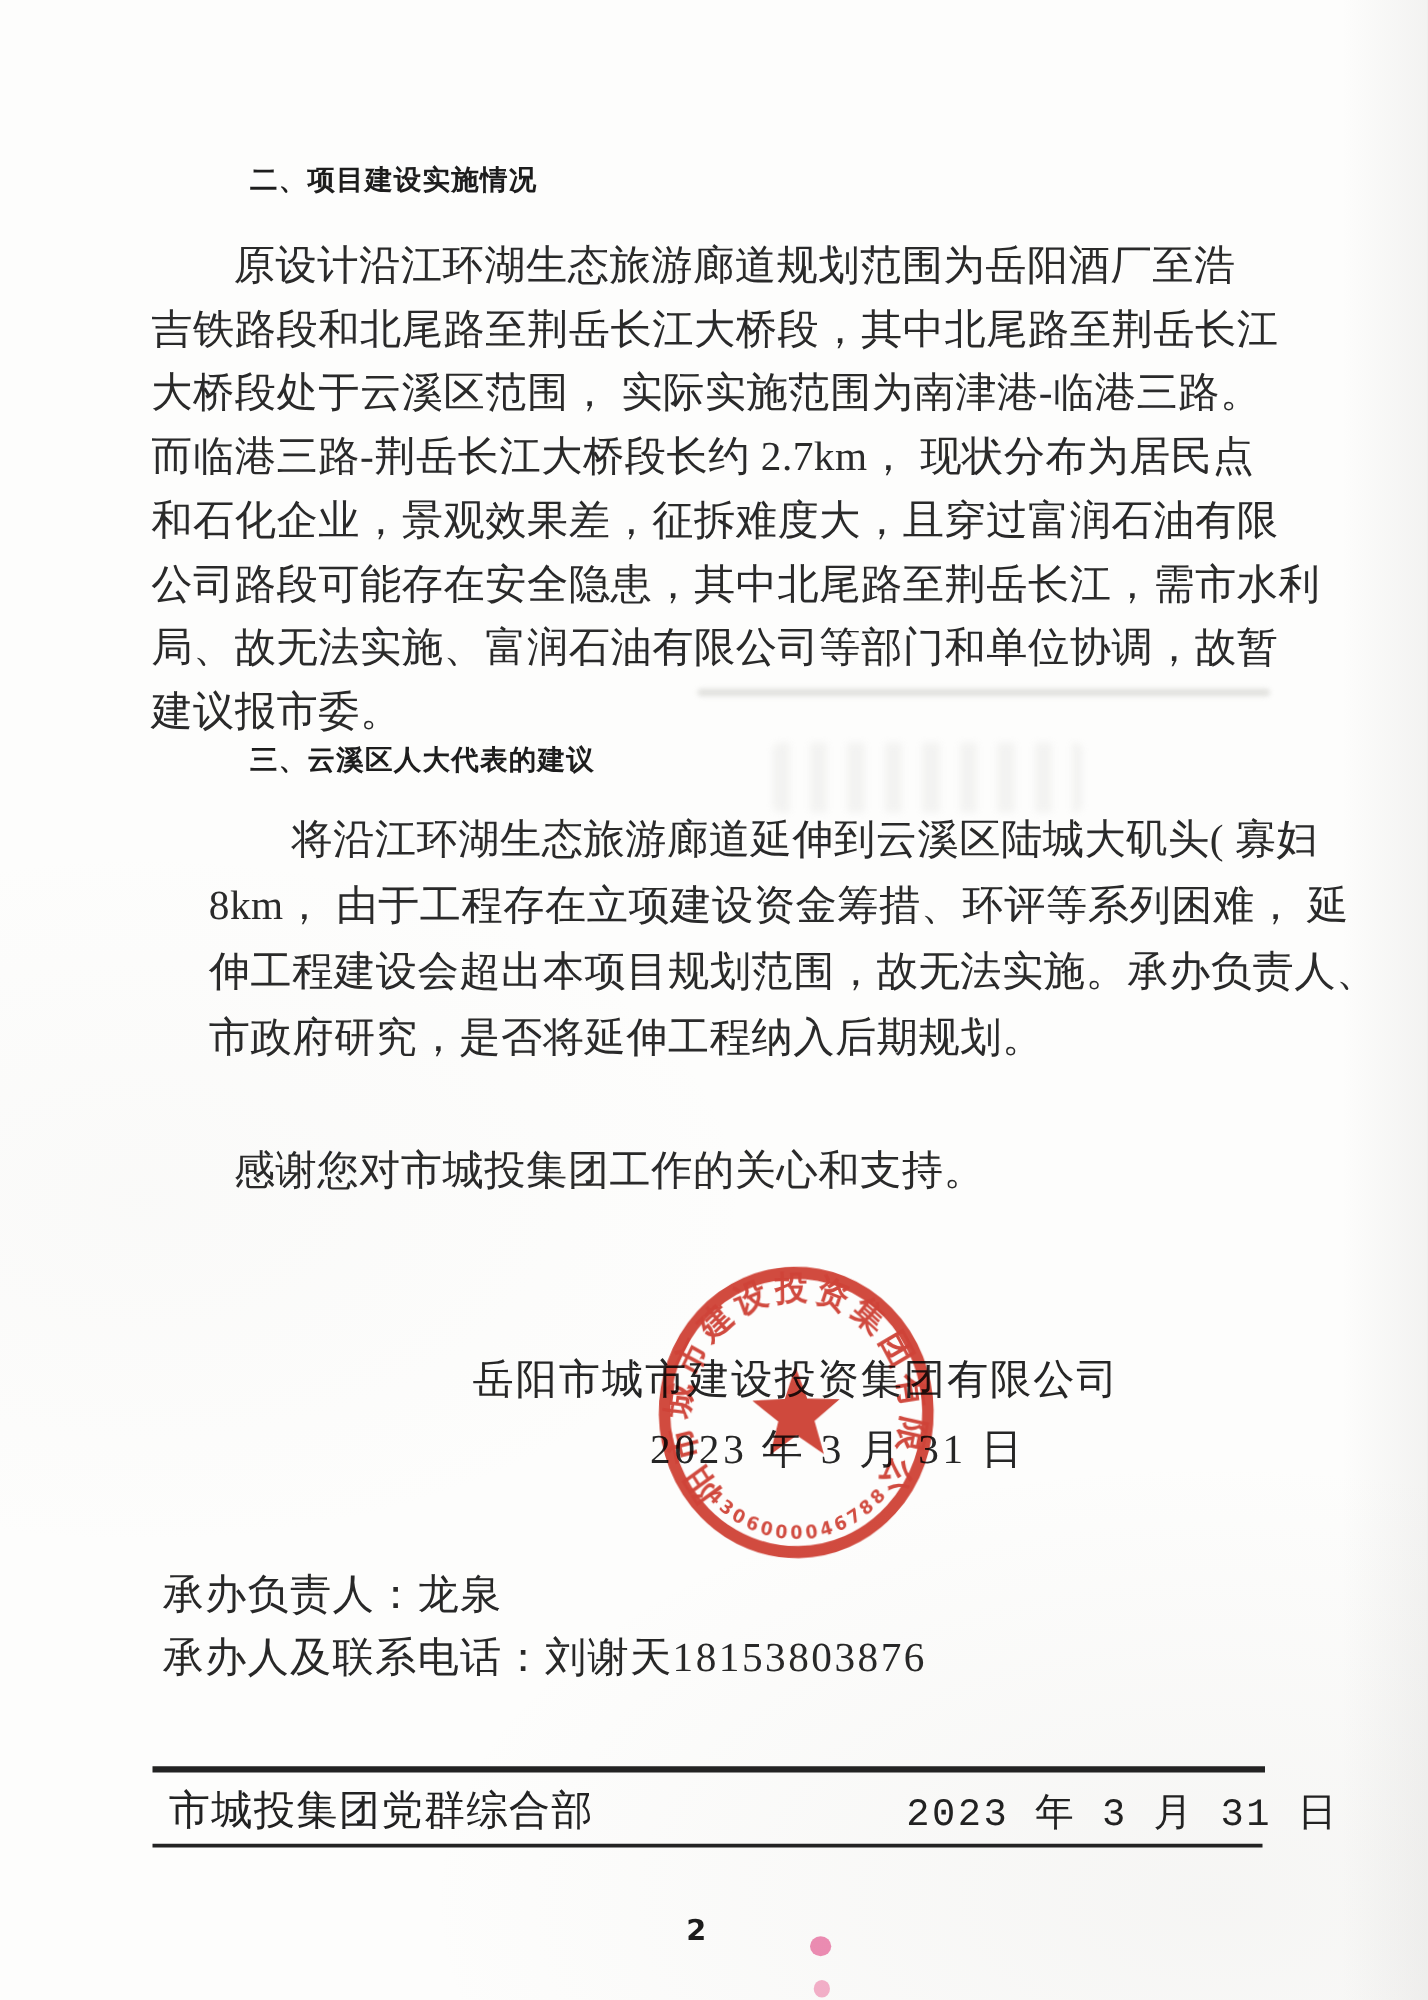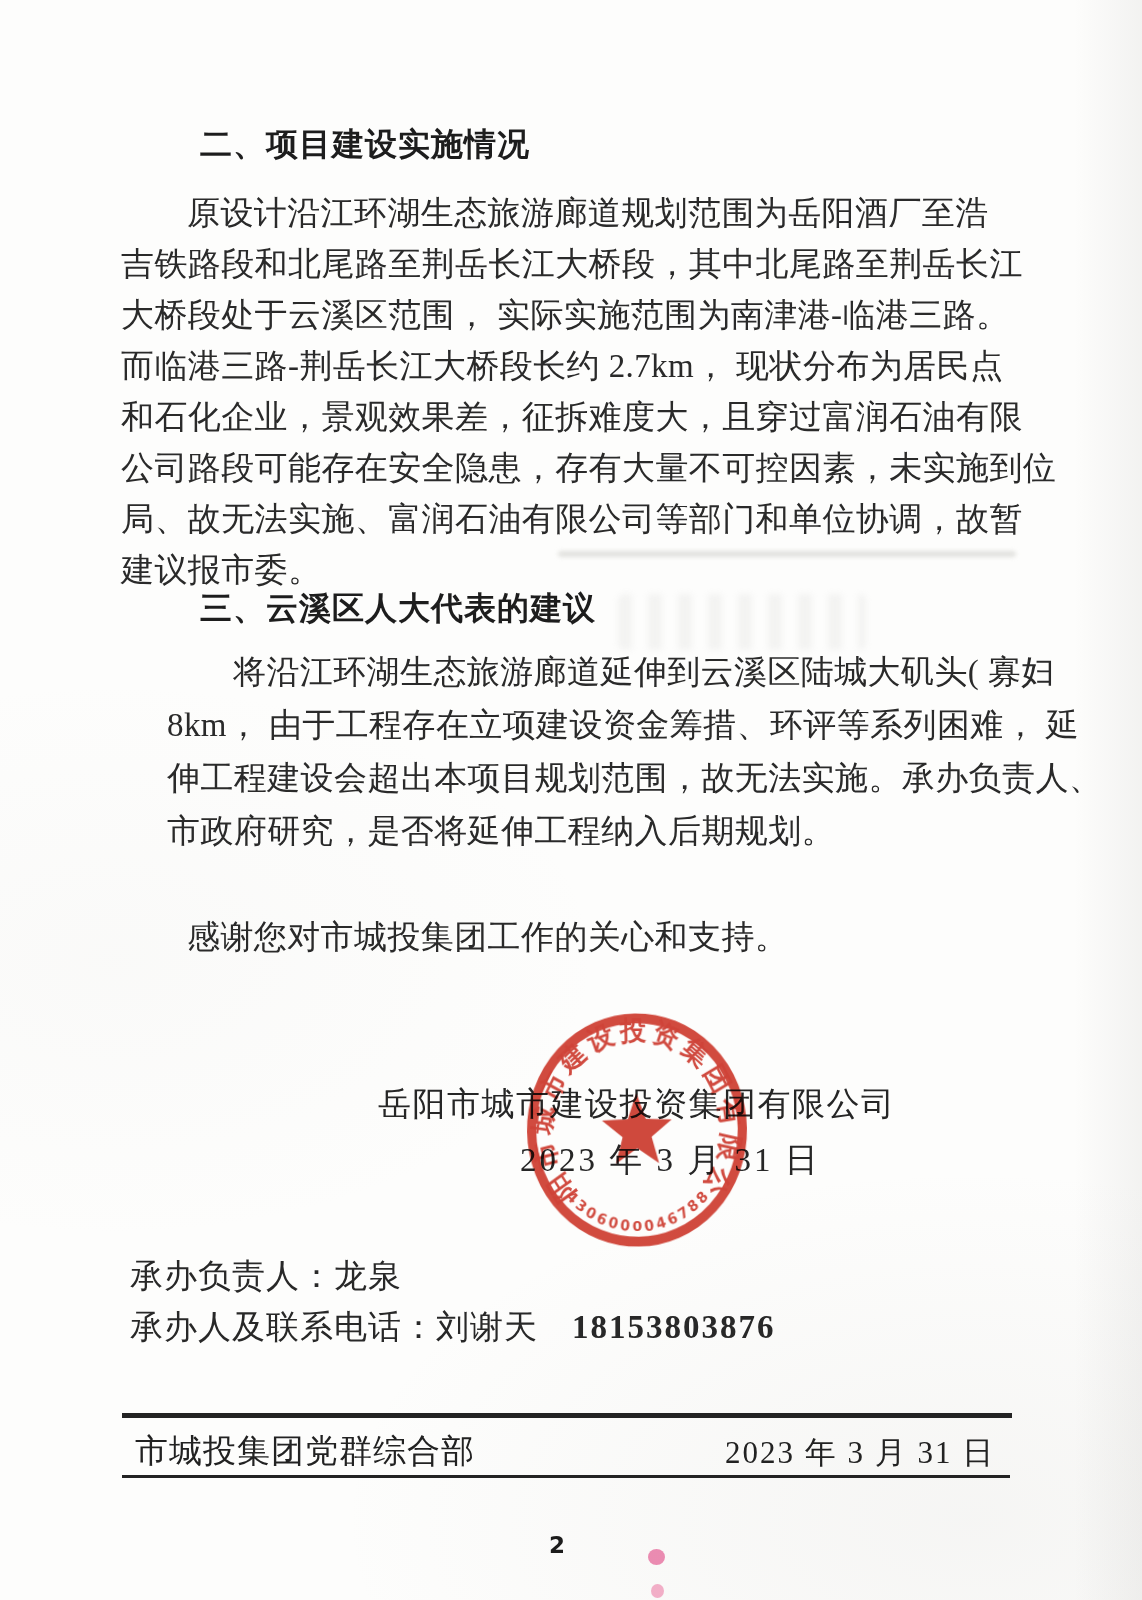--- a/index.html
+++ b/index.html
@@ -12,35 +12,35 @@
       radial-gradient(ellipse 900px 500px at 85% 95%, rgba(180,178,172,0.10), rgba(0,0,0,0) 70%),
       radial-gradient(ellipse 700px 400px at 10% 60%, rgba(200,198,194,0.06), rgba(0,0,0,0) 70%),
       #fdfdfc;
     overflow:hidden;
     font-family:"Liberation Serif","DejaVu Serif",serif;
     color:#2b2b2b;
   }
   .abs{position:absolute;}
   .heading{
     font-family:"Liberation Sans","DejaVu Sans",sans-serif;
-    font-weight:700;font-size:32px;line-height:40px;color:#1d1d1d;
+    font-weight:700;font-size:22px;line-height:40px;color:#1d1d1d;
     letter-spacing:1px;white-space:nowrap;
   }
   .bodypara{width:905px;}
   .bline{
     height:51px;line-height:51px;font-size:33px;letter-spacing:0.4px;
     white-space:nowrap;color:#2a2a2a;
   }
   .p2 .bline{height:53px;line-height:53px;margin-left:46px;}
   .ind{padding-left:66px;}
   .sig{font-size:33px;line-height:38px;letter-spacing:1.5px;white-space:nowrap;color:#262626;}
   .contact{font-size:33px;line-height:40px;letter-spacing:1px;white-space:nowrap;color:#282828;}
-  .phone{margin-left:34px;letter-spacing:2px;font-weight:bold;}
+  .phone{letter-spacing:2px;}
   .rule{background:#232323;}
-  .footer-text{font-size:33px;line-height:38px;letter-spacing:1px;white-space:nowrap;color:#222;}
+  .footer-text{font-size:33px;line-height:38px;letter-spacing:1px;white-space:nowrap;color:#222;font-family:Liberation Mono, monospace;}
   .pagenum{font-family:"DejaVu Sans","Liberation Sans",sans-serif;font-weight:700;font-size:23px;color:#1c1c1c;}
   .seal{
     mix-blend-mode:multiply;opacity:.94;filter:blur(.3px);
     transform:rotate(-1deg);
   }
   .ghost-streak{
     background:#d8d8d4;height:6px;border-radius:3px;filter:blur(2px);opacity:.75;
   }
   .ghost-patch{
     background:repeating-linear-gradient(90deg, rgba(190,190,186,.35) 0 14px, rgba(0,0,0,0) 14px 30px);
@@ -57,21 +57,21 @@
   <div class="abs ghost-patch" style="left:618px;top:594px;width:248px;height:56px;"></div>
 
   <div class="abs heading" style="left:200px;top:124px;">二、项目建设实施情况</div>
 
   <div class="abs bodypara" style="left:121px;top:176px;margin-top:12px;">
     <div class="bline ind">原设计沿江环湖生态旅游廊道规划范围为岳阳酒厂至浩</div>
     <div class="bline">吉铁路段和北尾路至荆岳长江大桥段，其中北尾路至荆岳长江</div>
     <div class="bline">大桥段处于云溪区范围， 实际实施范围为南津港-临港三路。</div>
     <div class="bline">而临港三路-荆岳长江大桥段长约 2.7km， 现状分布为居民点</div>
     <div class="bline">和石化企业，景观效果差，征拆难度大，且穿过富润石油有限</div>
-    <div class="bline">公司路段可能存在安全隐患，存有大量不可控因素，未实施到位</div>
+    <div class="bline">公司路段可能存在安全隐患，其中北尾路至荆岳长江，需市水利</div>
     <div class="bline">局、故无法实施、富润石油有限公司等部门和单位协调，故暂</div>
     <div class="bline">建议报市委。</div>
   </div>
 
   <div class="abs heading" style="left:200px;top:588px;">三、云溪区人大代表的建议</div>
 
   <div class="abs bodypara p2" style="left:121px;top:646px;">
     <div class="bline ind">将沿江环湖生态旅游廊道延伸到云溪区陆城大矶头( 寡妇</div>
     <div class="bline">8km， 由于工程存在立项建设资金筹措、环评等系列困难， 延</div>
     <div class="bline">伸工程建设会超出本项目规划范围，故无法实施。承办负责人、</div>

